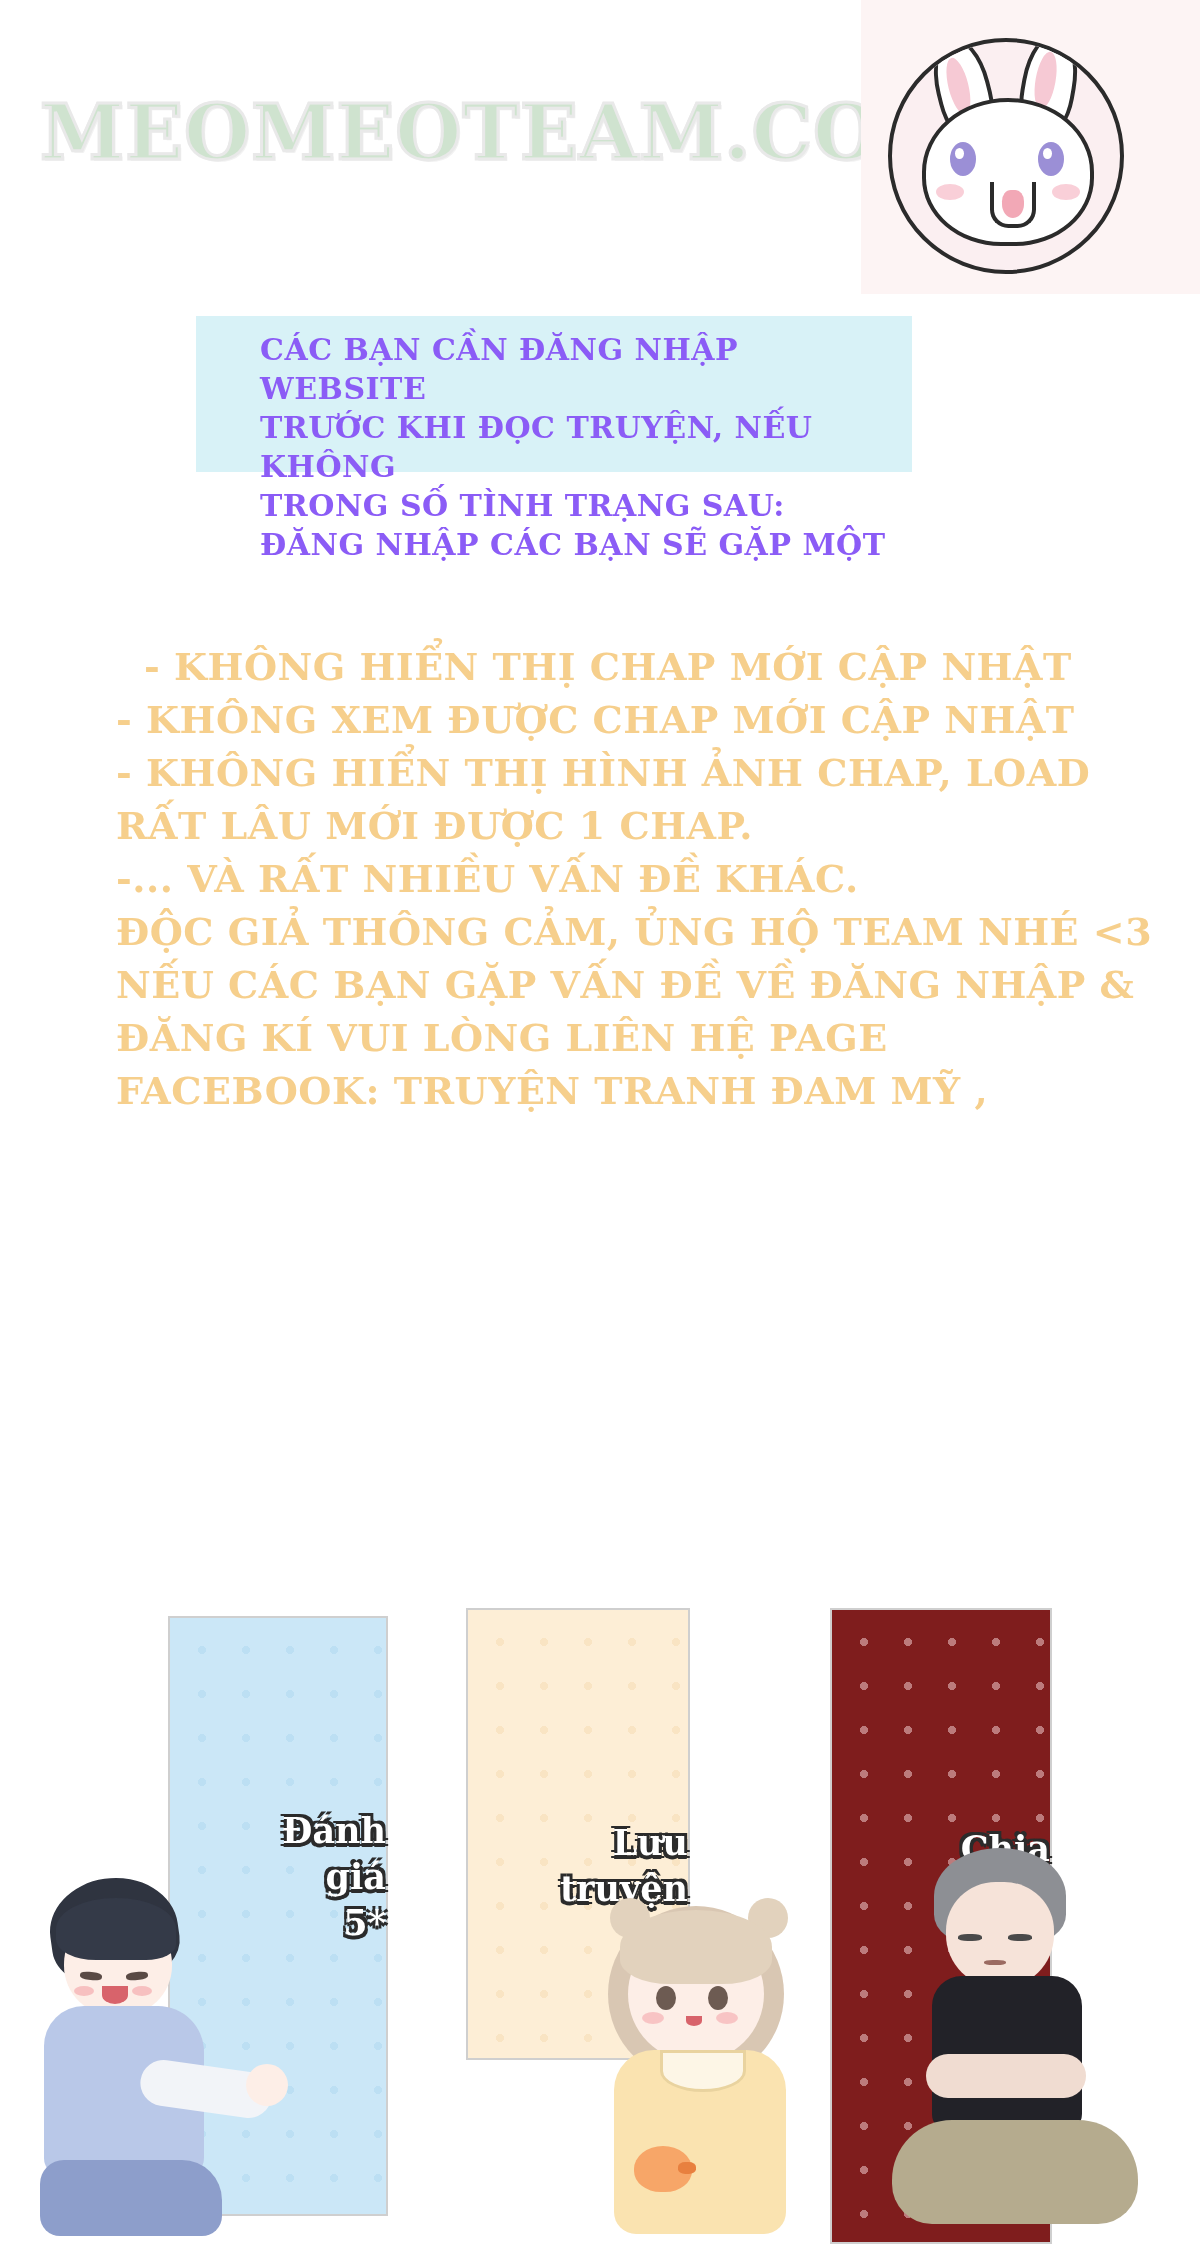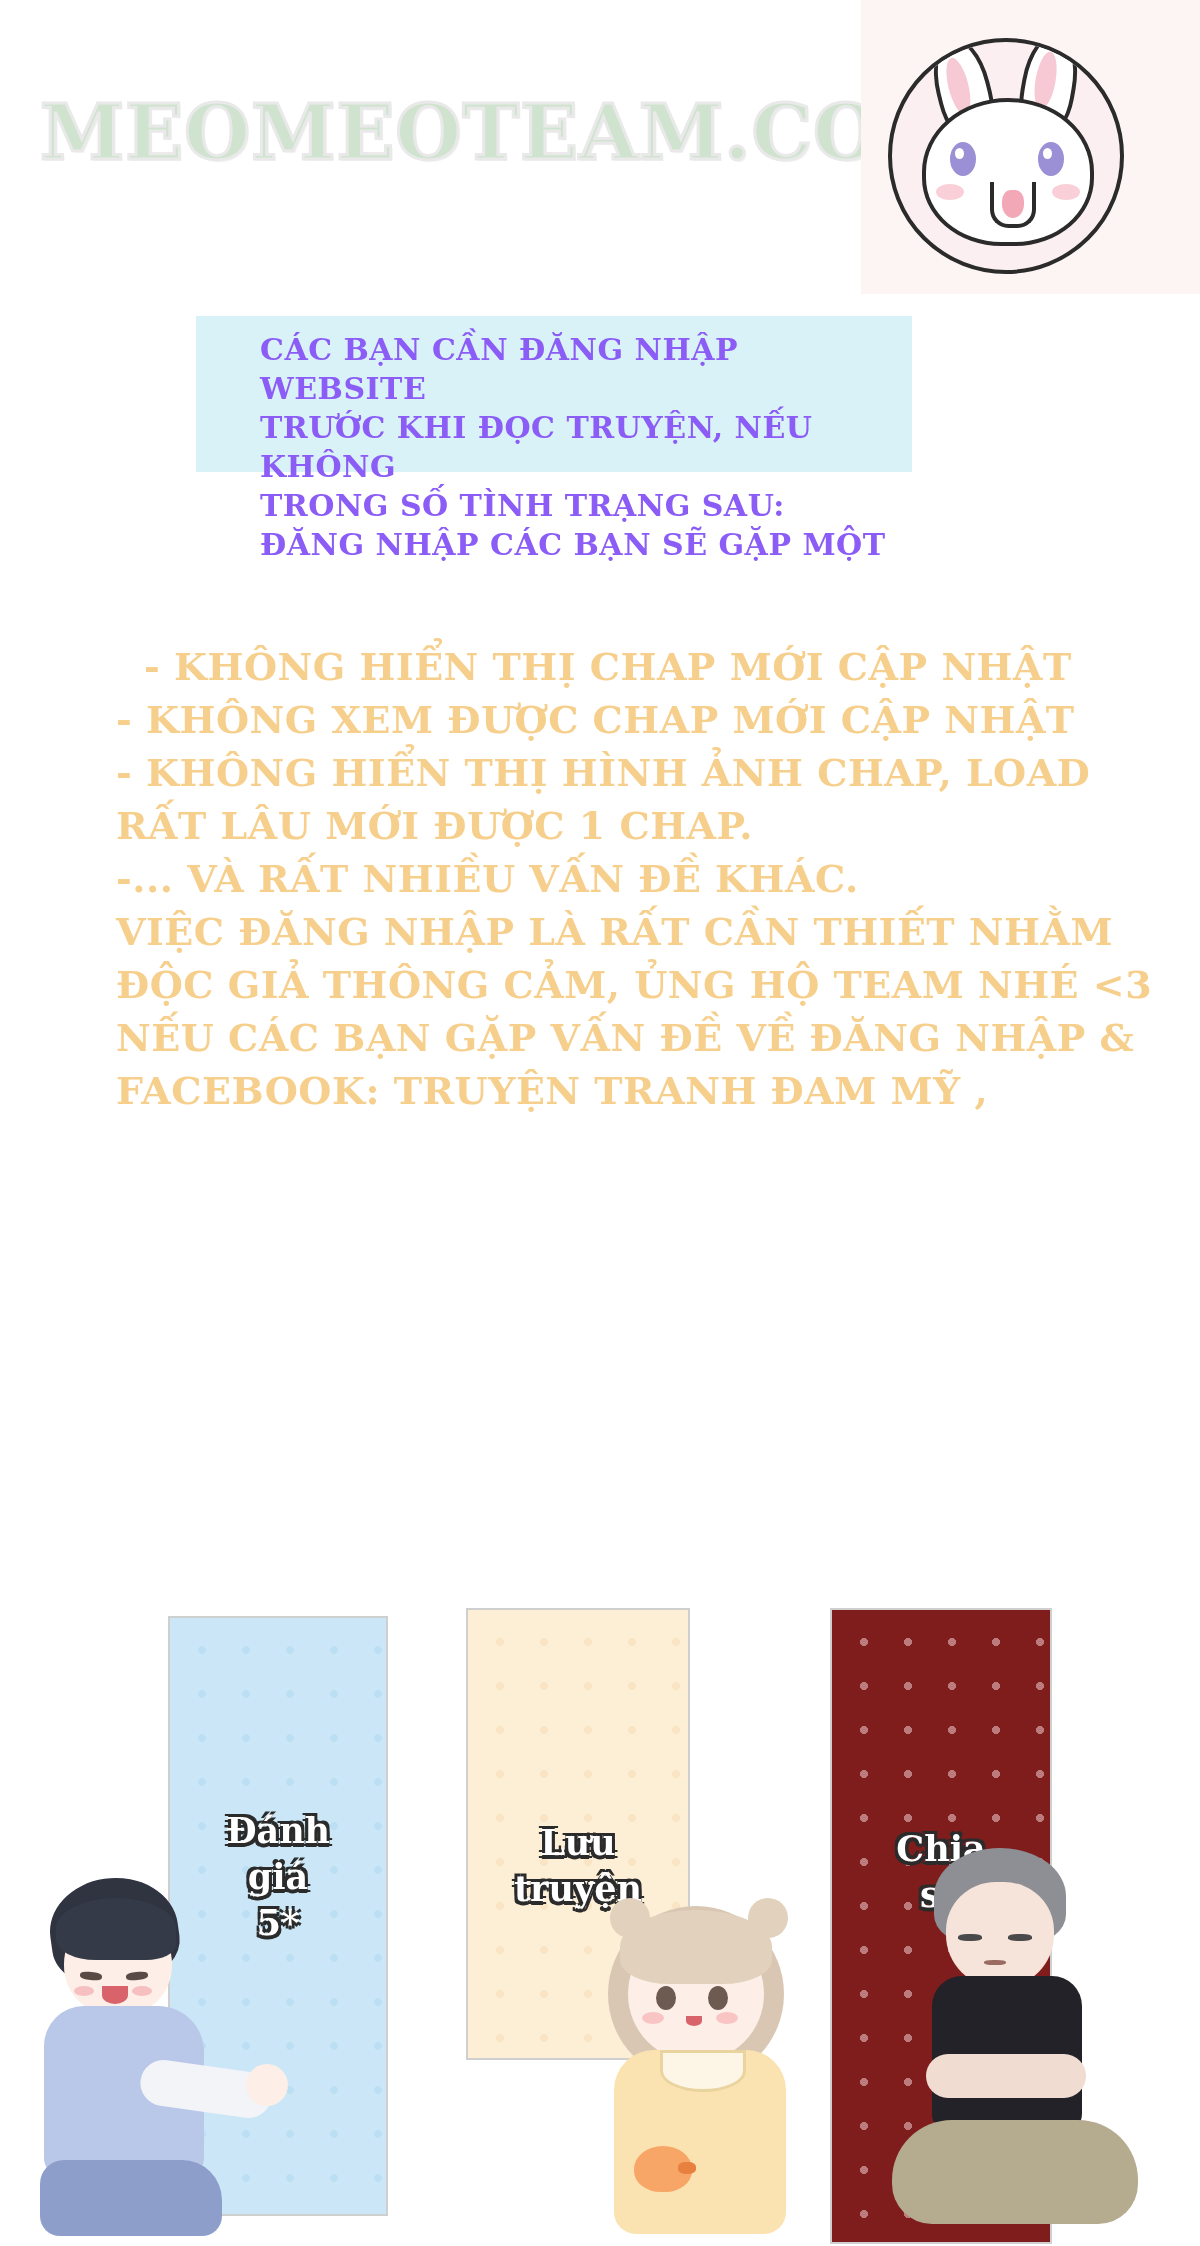--- a/index.html
+++ b/index.html
@@ -189,21 +189,21 @@
     position: absolute;
     inset: 0;
     background-image: radial-gradient(currentColor 4px, transparent 4px);
     background-size: 44px 44px;
     background-position: 10px 10px;
     opacity: 0.55;
   }
   .card-label {
     position: absolute;
     width: 100%;
-    text-align: center;
+    text-align: right;
     font-family: "DejaVu Serif", serif;
     font-weight: bold;
     font-size: 35px;
     line-height: 46px;
     color: #ffffff;
     text-shadow:
       -3px -3px 0 #2b2b2b, 3px -3px 0 #2b2b2b,
       -3px 3px 0 #2b2b2b, 3px 3px 0 #2b2b2b,
       0 4px 0 #2b2b2b;
   }
@@ -376,23 +376,23 @@
     <div class="line">ĐĂNG NHẬP CÁC BẠN SẼ GẶP MỘT</div>
   </div>
 </div>
 
 <div class="body-text">
   <div class="line indent">- KHÔNG HIỂN THỊ CHAP MỚI CẬP NHẬT</div>
   <div class="line">- KHÔNG XEM ĐƯỢC CHAP MỚI CẬP NHẬT</div>
   <div class="line">- KHÔNG HIỂN THỊ HÌNH ẢNH CHAP, LOAD</div>
   <div class="line">RẤT LÂU MỚI ĐƯỢC 1 CHAP.</div>
   <div class="line">-... VÀ RẤT NHIỀU VẤN ĐỀ KHÁC.</div>
-  <div class="line">VIỆC ĐĂNG NHẬP LÀ RẤT CẦN THIẾT NHẰM</div>
   <div class="line">ĐỘC GIẢ THÔNG CẢM, ỦNG HỘ TEAM NHÉ &lt;3</div>
   <div class="line">NẾU CÁC BẠN GẶP VẤN ĐỀ VỀ ĐĂNG NHẬP &amp;</div>
+  <div class="line">ĐĂNG KÍ VUI LÒNG LIÊN HỆ PAGE</div>
   <div class="line">FACEBOOK: TRUYỆN TRANH ĐAM MỸ ,</div>
 </div>
 
 <div class="card" id="card-rate">
   <div class="card-dots"></div>
   <div class="card-label" style="white-space:pre-line;">Ðánh
 giá
 5*</div>
 </div>
 

